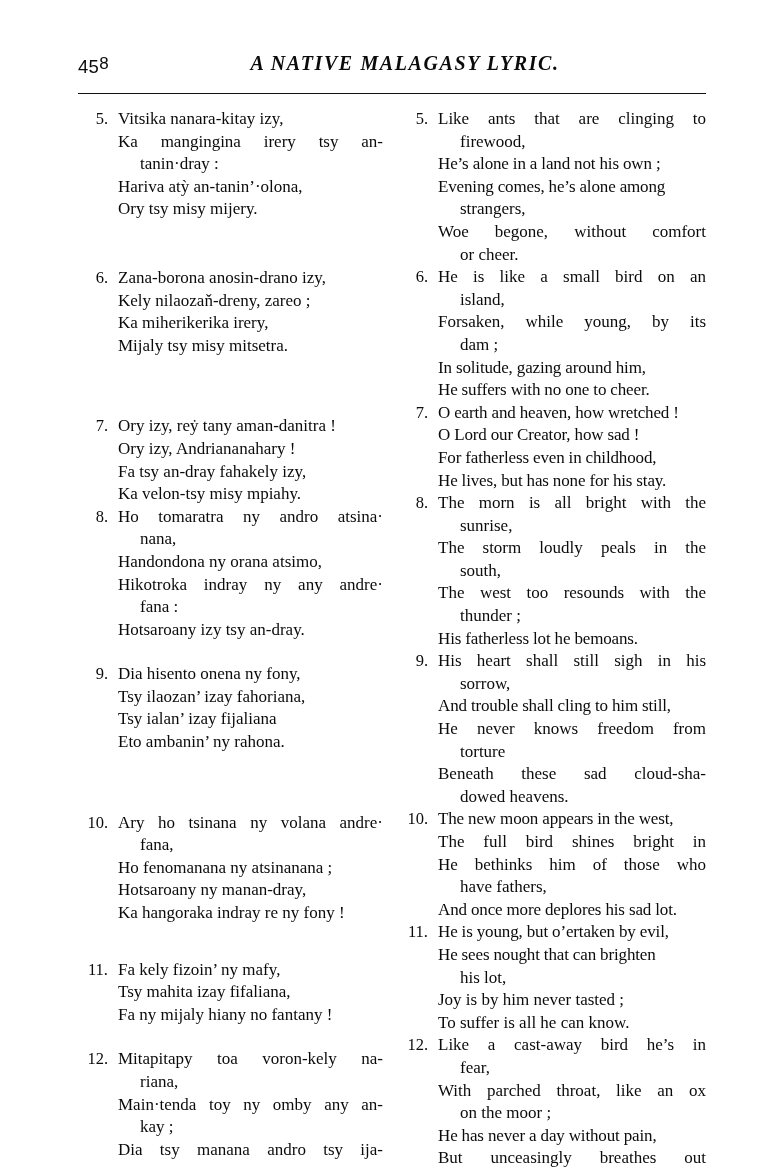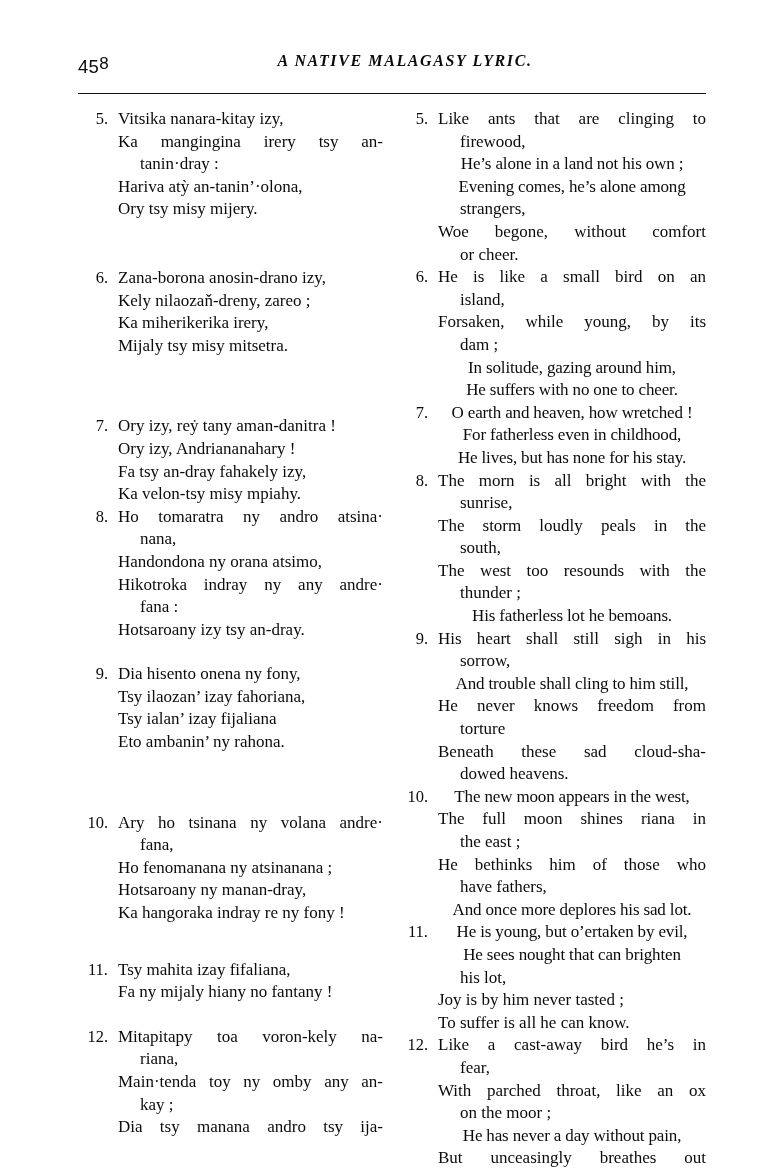--- a/index.html
+++ b/index.html
@@ -43,21 +43,21 @@
   }
   .folio .hi { position: relative; top: -4px; font-size: 17px; }
   .head-title {
     position: absolute;
     left: 0;
     right: 0;
     top: 0;
     text-align: center;
     font-style: italic;
     font-weight: 700;
-    font-size: 16px;
+    font-size: 20px;
     letter-spacing: 1.6px;
     padding-left: 26px;
   }
   .head-rule {
     position: absolute;
     left: 78px;
     top: 93px;
     width: 628px;
     height: 0;
     border-top: 1.7px solid #111;
@@ -101,21 +101,21 @@
     margin: 0;
     white-space: nowrap;
   }
   
   .line.j {
     white-space: normal;
     text-align: justify;
     text-align-last: justify;
   }
   
-  .line.tight { letter-spacing: -0.15px; text-align: center; }
+  .line.tight { letter-spacing: -0.15px; }
   
   .line.turn { padding-left: 22px; }
   .gap-md { height: 22px; }
   .gap-lg { height: 34px; }
   .gap-xl { height: 46px; }
   .gap-xxl { height: 58px; }
 </style>
 </head>
 <body>
 
@@ -189,20 +189,21 @@
             <div class="line turn">fana,</div>
             <div class="line">Ho fenomanana ny atsinanana ;</div>
             <div class="line">Hotsaroany ny manan-dray,</div>
             <div class="line">Ka hangoraka indray re ny fony !</div>
           </div>
         </div>
         <div class="gap-lg"></div>
         <div class="stanza">
           <div class="num">11.</div>
           <div class="lines">
+            <div class="line">Fa kely fizoin’ ny mafy,</div>
             <div class="line">Tsy mahita izay fifaliana,</div>
             <div class="line">Fa ny mijaly hiany no fantany !</div>
           </div>
         </div>
         <div class="gap-md"></div>
         <div class="stanza">
           <div class="num">12.</div>
           <div class="lines">
             <div class="line j">Mitapitapy toa voron-kely na-</div>
             <div class="line turn">riana,</div>
@@ -233,20 +234,21 @@
             <div class="line j">Forsaken, while young, by its</div>
             <div class="line turn">dam ;</div>
             <div class="line tight">In solitude, gazing around him,</div>
             <div class="line tight">He suffers with no one to cheer.</div>
           </div>
         </div>
         <div class="stanza">
           <div class="num">7.</div>
           <div class="lines">
             <div class="line tight">O earth and heaven, how wretched !</div>
+            <div class="line tight">O Lord our Creator, how sad !</div>
             <div class="line tight">For fatherless even in childhood,</div>
             <div class="line tight">He lives, but has none for his stay.</div>
           </div>
         </div>
         <div class="stanza">
           <div class="num">8.</div>
           <div class="lines">
             <div class="line j">The morn is all bright with the</div>
             <div class="line turn">sunrise,</div>
             <div class="line j">The storm loudly peals in the</div>
@@ -265,22 +267,21 @@
             <div class="line j">He never knows freedom from</div>
             <div class="line turn">torture</div>
             <div class="line j">Beneath these sad cloud-sha-</div>
             <div class="line turn">dowed heavens.</div>
           </div>
         </div>
         <div class="stanza">
           <div class="num">10.</div>
           <div class="lines">
             <div class="line tight">The new moon appears in the west,</div>
-            <div class="line j">The full moon shines riana in</div>
-            <div class="line turn">the east ;</div>
+            <div class="line j">The full bird shines bright in</div>
             <div class="line j">He bethinks him of those who</div>
             <div class="line turn">have fathers,</div>
             <div class="line tight">And once more deplores his sad lot.</div>
           </div>
         </div>
         <div class="stanza">
           <div class="num">11.</div>
           <div class="lines">
             <div class="line tight">He is young, but o’ertaken by evil,</div>
             <div class="line tight">He sees nought that can brighten</div>

